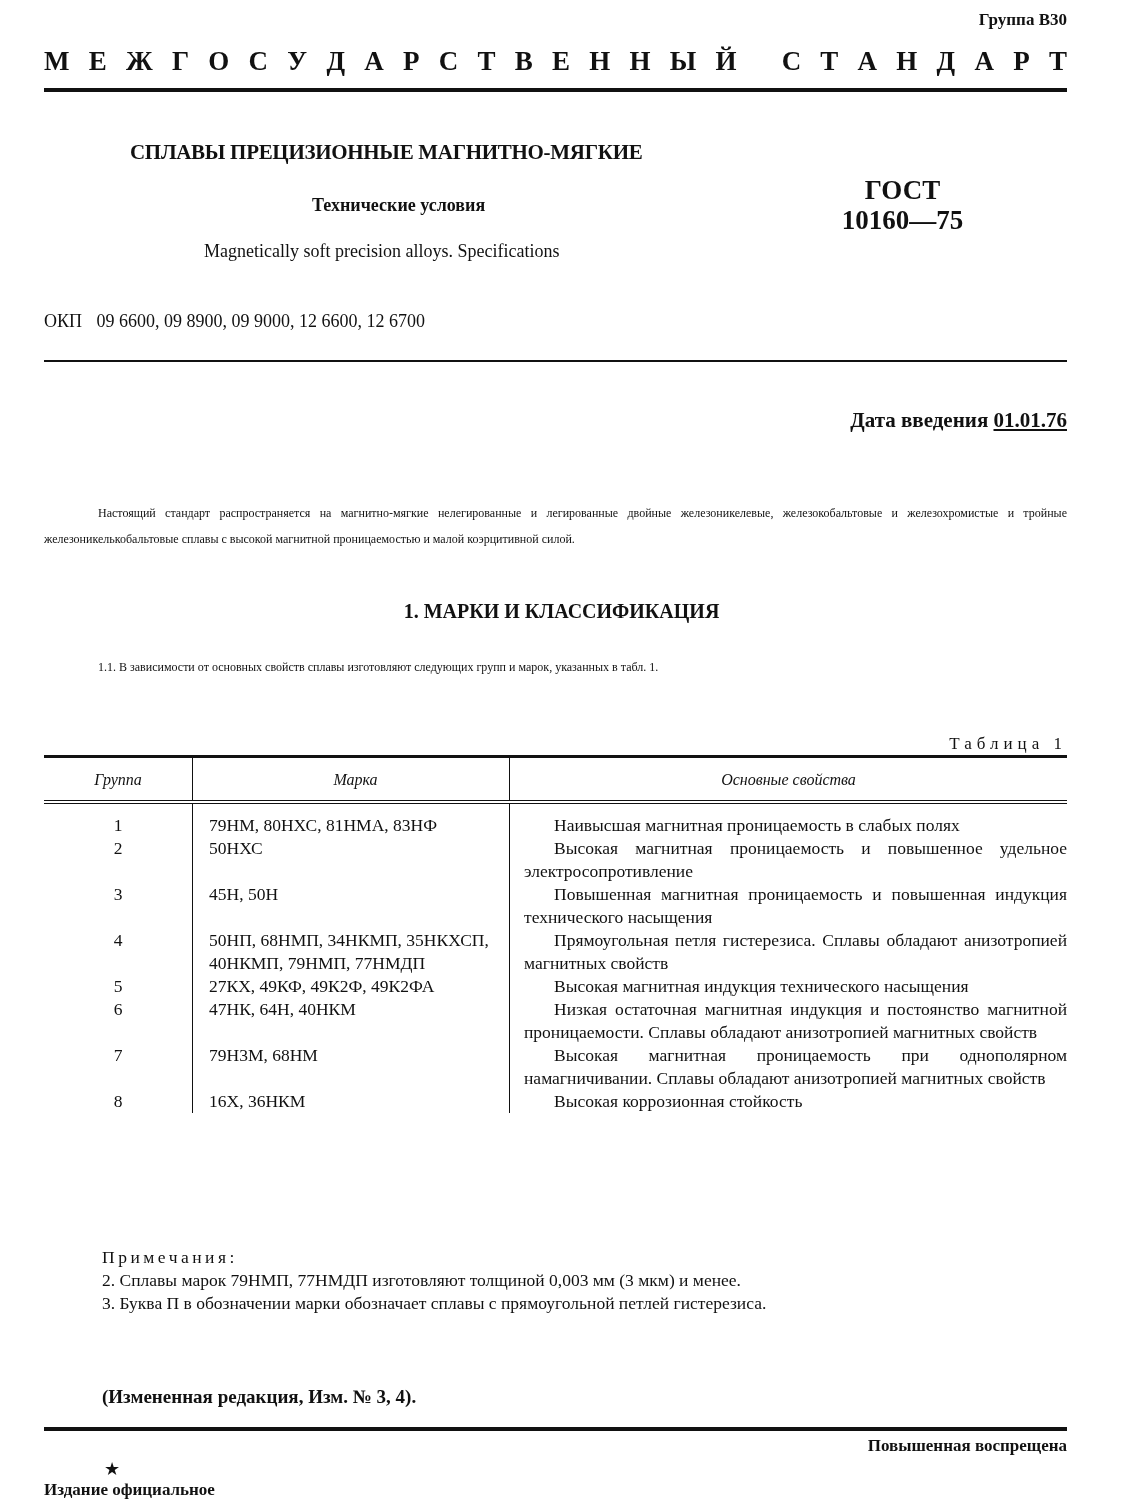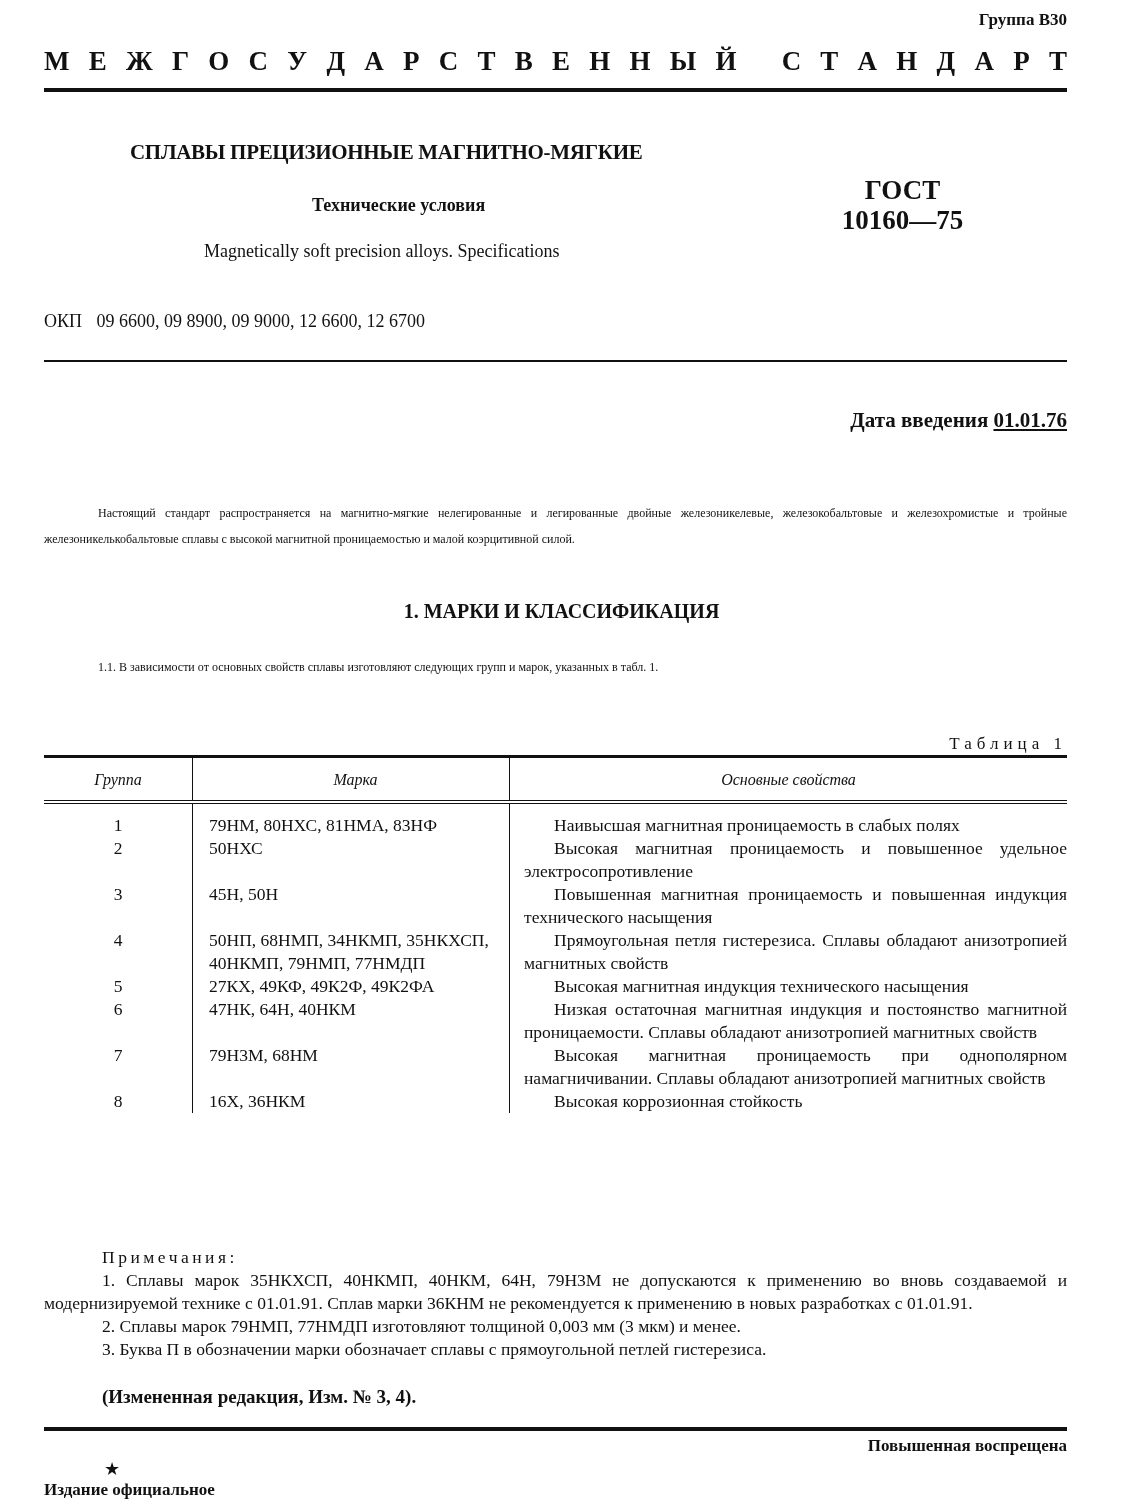--- a/index.html
+++ b/index.html
@@ -168,21 +168,20 @@
     <tr>
       <td class="col-g">8</td>
       <td class="col-m">16Х, 36НКМ</td>
       <td class="col-p">Высокая коррозионная стойкость</td>
     </tr>
   </tbody>
 </table>
 
 <div class="abs notes">
   <div class="head">Примечания:</div>
-  <div class="item">1. Сплавы марок 35НКХСП, 40НКМП, 40НКМ, 64Н, 79Н3М не допускаются к применению во вновь создаваемой и модернизируемой технике с 01.01.91. Сплав марки 36КНМ не рекомендуется к применению в новых разработках с 01.01.91.</div>
   <div class="item">2. Сплавы марок 79НМП, 77НМДП изготовляют толщиной 0,003 мм (3 мкм) и менее.</div>
   <div class="item">3. Буква П в обозначении марки обозначает сплавы с прямоугольной петлей гистерезиса.</div>
 </div>
 
 <div class="abs amend">(Измененная редакция, Изм. № 3, 4).</div>
 
 <div class="abs rule-thick" style="top:1427px;"></div>
 
 <div class="abs footer-left">Издание официальное</div>
 <div class="abs footer-right">Повышенная воспрещена</div>

